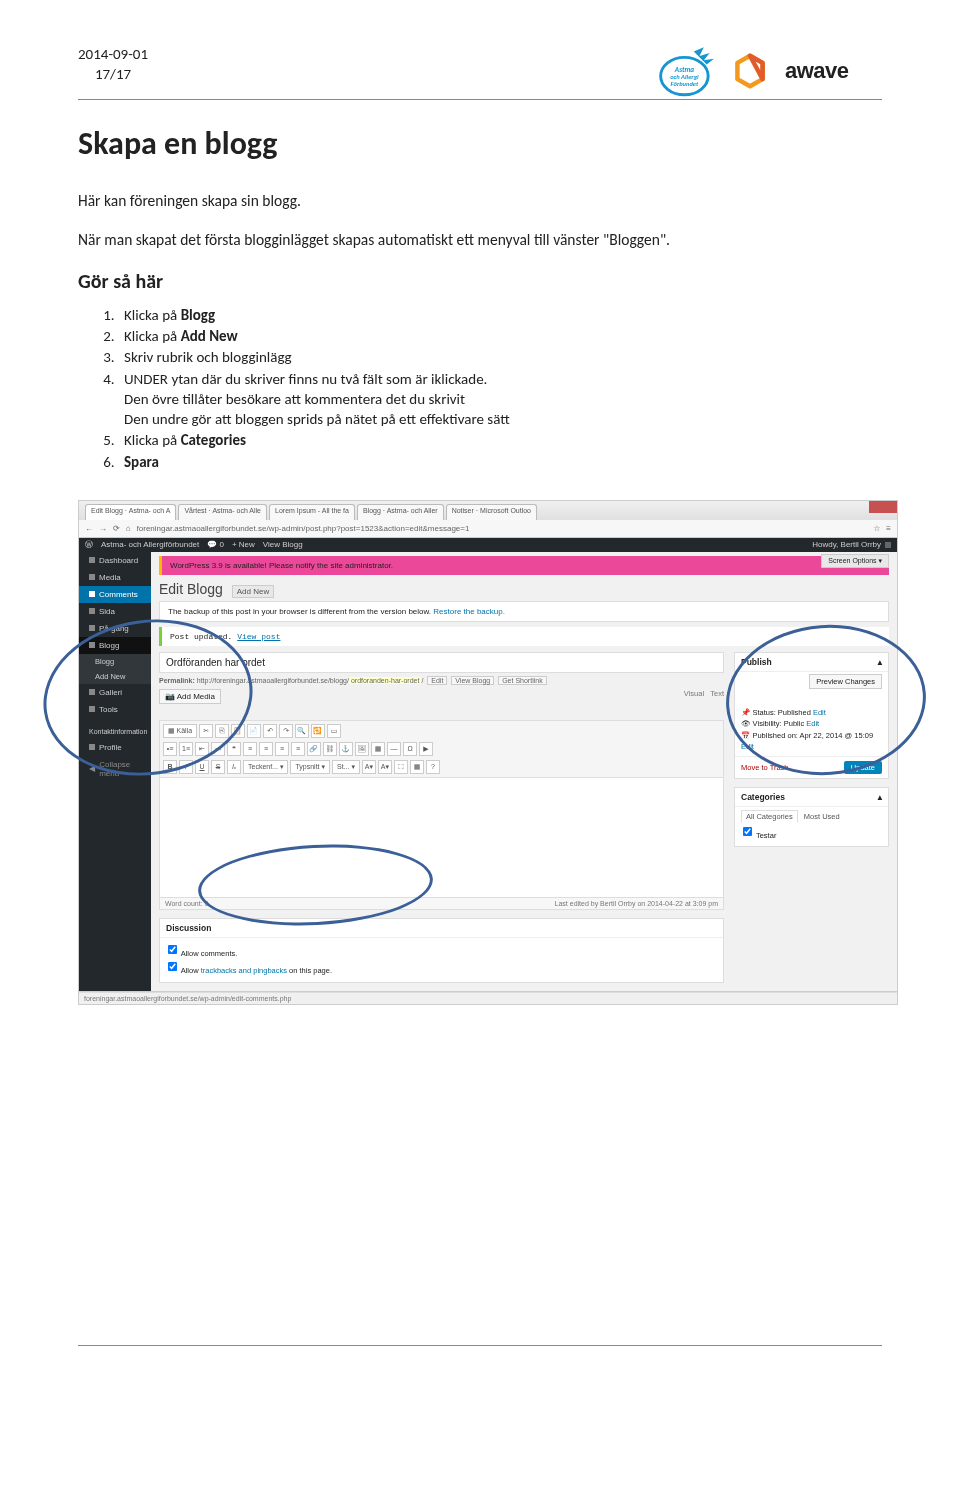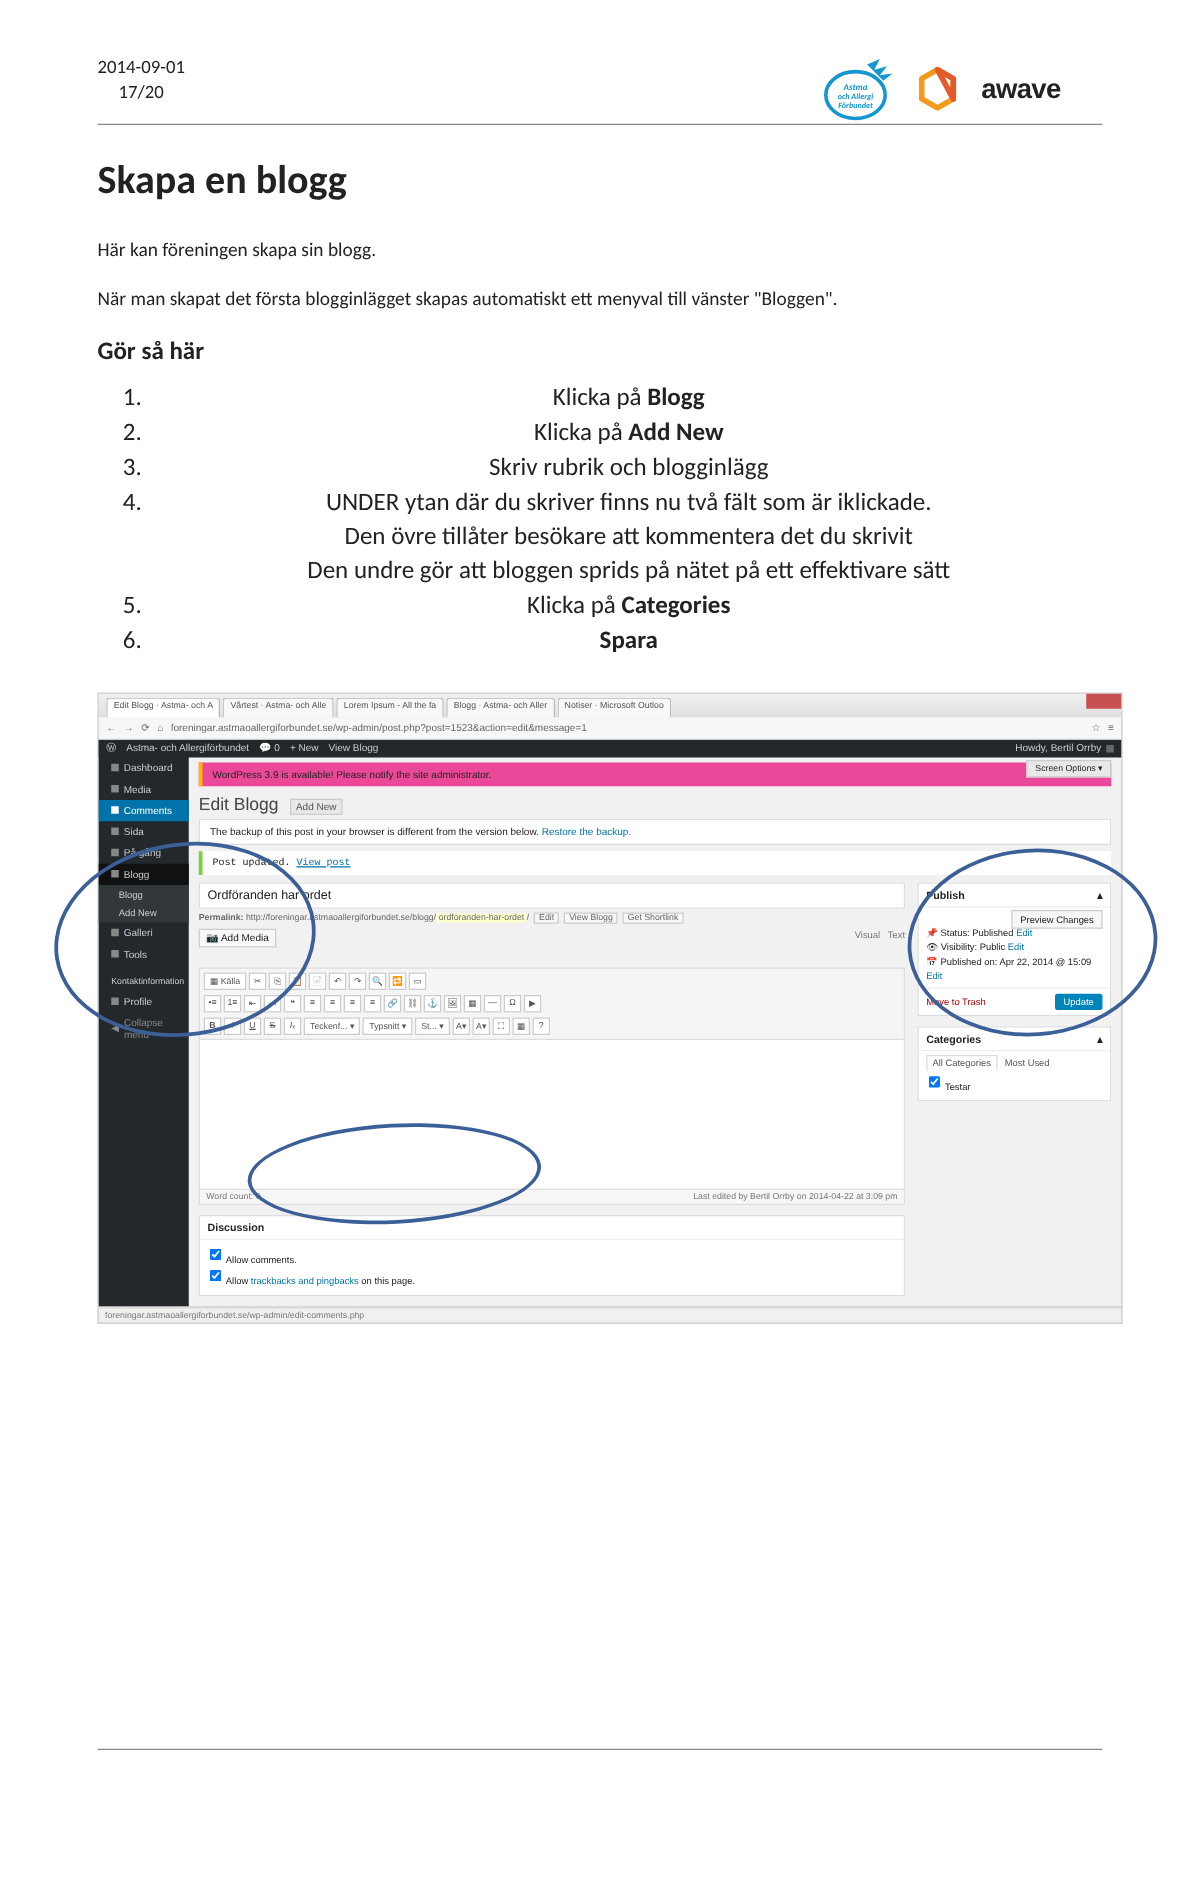--- a/index.html
+++ b/index.html
@@ -10,21 +10,21 @@
   .header-left .pg { text-align: center; }
   .header-logos { display: flex; gap: 8px; align-items: center; }
   .logo-astma { width: 72px; height: 52px; position: relative; }
   .logo-astma svg { width: 100%; height: 100%; }
   .logo-awave { width: 150px; height: 48px; display: flex; align-items: center; gap: 17px; }
   .hexring { width: 36px; height: 36px; }
   .awave-text { font-family: Arial, sans-serif; font-weight: 900; font-size: 22px; letter-spacing: -0.5px; }
   h1 { font-size: 32px; font-weight: 700; margin: 18px 0 28px 0; }
   .para { font-size: 15.5px; line-height: 1.35; margin-bottom: 18px; }
   h2 { font-size: 20px; font-weight: 700; margin: 2px 0 12px 0; }
-  ol.steps { list-style: decimal; margin-left: 40px; font-size: 20px; line-height: 1.35; text-align: center; }
+  ol.steps { list-style: decimal; margin-left: 40px; font-size: 15px; line-height: 1.35; }
   ol.steps li { padding-left: 6px; margin-bottom: 1px; }
   .b { font-weight: 700; }
   .screenshot-wrap { margin-top: 28px; width: 820px; position: relative; font-family: Arial, sans-serif; }
   
   .browser-tabs { background: linear-gradient(#f0f0f0,#e0e0e0); height: 20px; display: flex; align-items: flex-end; padding-left: 6px; gap: 2px; border: 1px solid #ccc; border-bottom: none; position: relative; }
   .btab { background: #f8f8f8; border: 1px solid #bbb; border-bottom: none; height: 16px; font-size: 7px; padding: 2px 5px; border-radius: 3px 3px 0 0; color: #555; max-width: 120px; overflow: hidden; white-space: nowrap; }
   .btab.active { background: #fff; }
   .addr-row { background: #f7f7f7; border: 1px solid #ccc; border-top: none; height: 18px; display: flex; align-items: center; padding: 0 6px; gap: 6px; font-size: 8px; color: #666; }
   .addr-url { flex: 1; overflow: hidden; white-space: nowrap; }
   
@@ -80,21 +80,21 @@
   .win-close { position: absolute; top: 0; right: 0; width: 28px; height: 12px; background: #c75050; }
   .hr-foot { border-top: 1px solid #888; margin-top: 340px; }
 </style>
 </head>
 <body>
 
 <div class="page">
   <div class="header">
     <div class="header-left">
       <div>2014-09-01</div>
-      <div class="pg">17/20</div>
+      <div class="pg">17/17</div>
     </div>
     <div class="header-logos">
       <div class="logo-astma">
         <svg viewBox="0 0 100 70">
           <ellipse cx="45" cy="42" rx="33" ry="26" fill="none" stroke="#1596d1" stroke-width="4"></ellipse>
           <path d="M58 8 L72 2 L66 14 L80 10 L72 20 L86 18 L76 26" fill="#1596d1"></path>
           <text x="45" y="36" text-anchor="middle" font-size="10" font-style="italic" font-weight="bold" fill="#1596d1">Astma</text>
           <text x="45" y="46" text-anchor="middle" font-size="9" font-style="italic" font-weight="bold" fill="#1596d1">och Allergi</text>
           <text x="45" y="56" text-anchor="middle" font-size="9" font-style="italic" font-weight="bold" fill="#1596d1">Förbundet</text>
         </svg>
@@ -312,21 +312,21 @@
             </div>
           </div>
 
           <div class="ed-right">
             <div class="right-box">
               <div class="rb-head">
                   <span>Publish</span>
                   <span>▴</span>
                 </div>
               <div class="rb-body">
-                <div style="text-align:right; margin-bottom:0;"><span class="btn-sec">Preview Changes</span></div>
+                <div style="text-align:right; margin-bottom:20px;"><span class="btn-sec">Preview Changes</span></div>
                 <div>📌 <span>Status: Published</span> <a>Edit</a></div>
                 <div>👁 <span>Visibility: Public</span> <a>Edit</a></div>
                 <div>📅 <span>Published on: Apr 22, 2014 @ 15:09</span><br><a>Edit</a></div>
               </div>
               <div class="rb-foot">
                 <span class="trash">Move to Trash</span>
                 <span class="btn-prim">Update</span>
               </div>
             </div>
 

